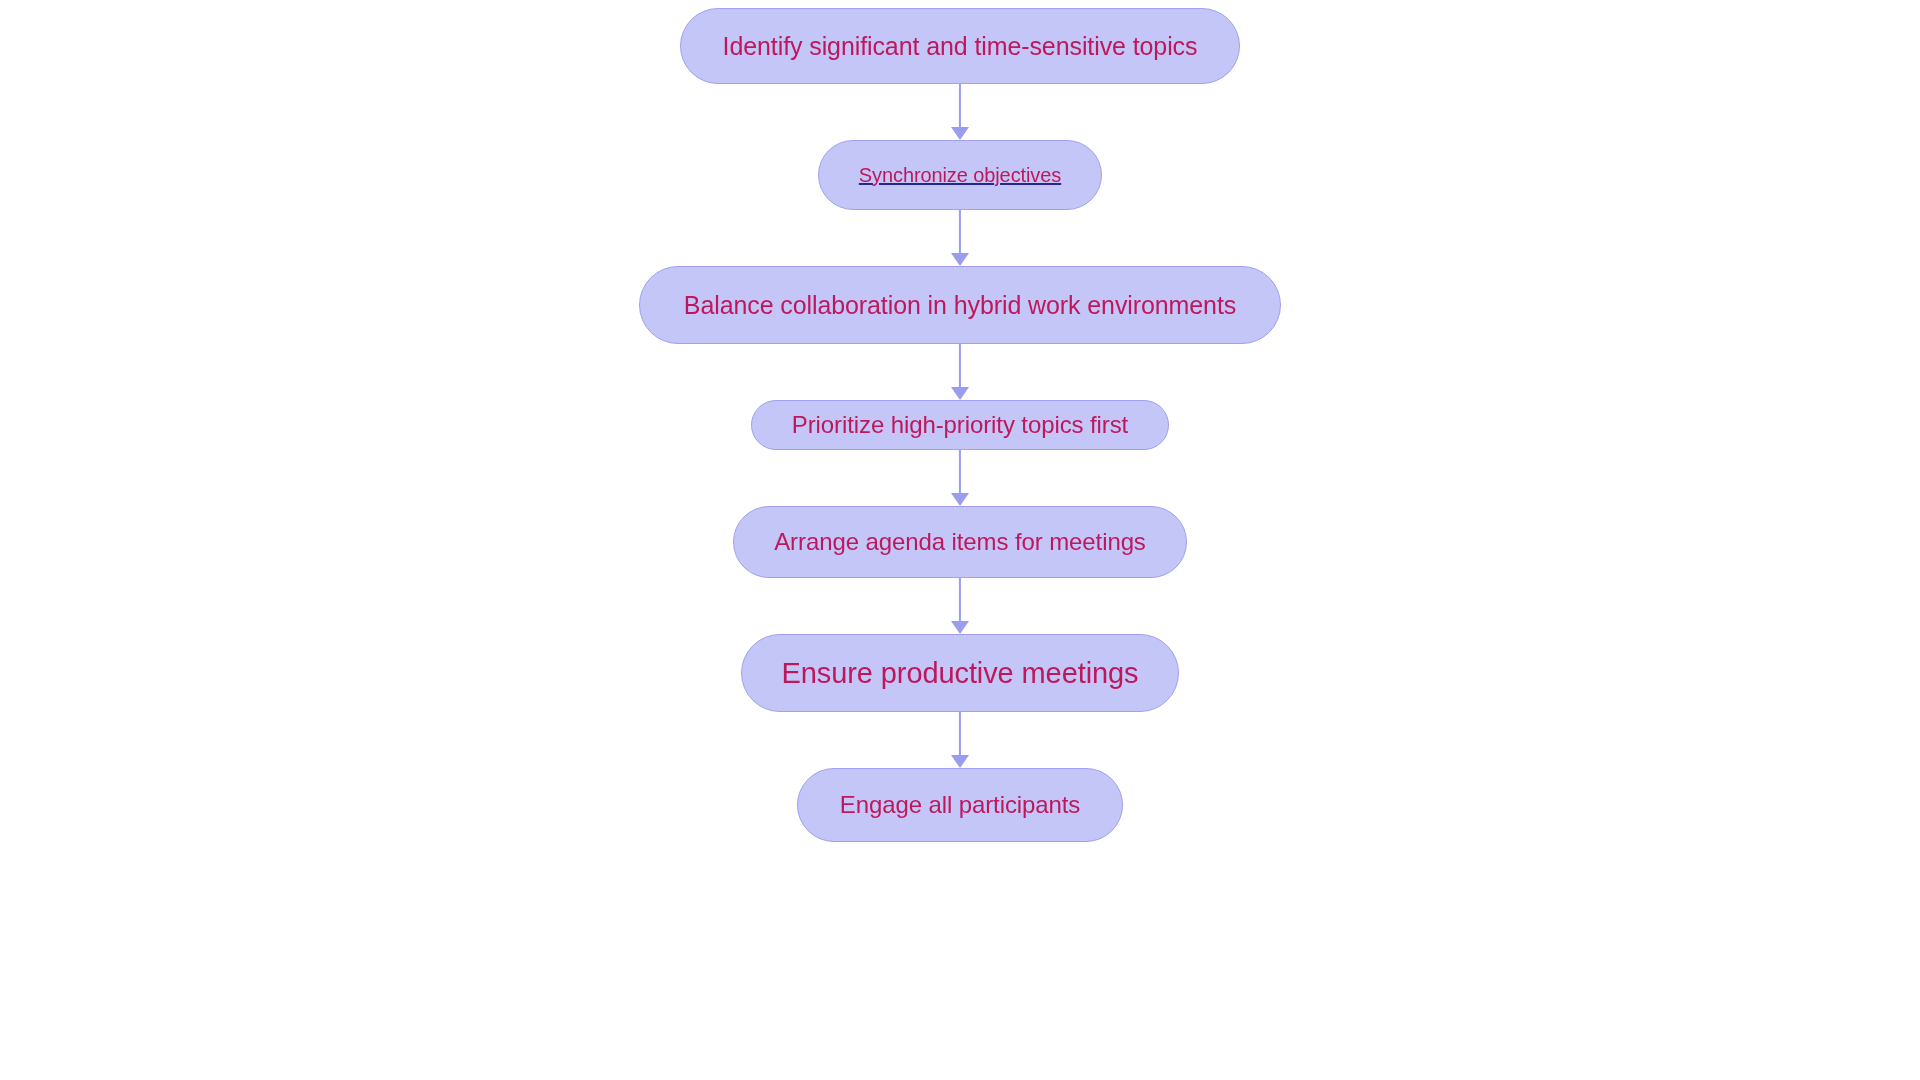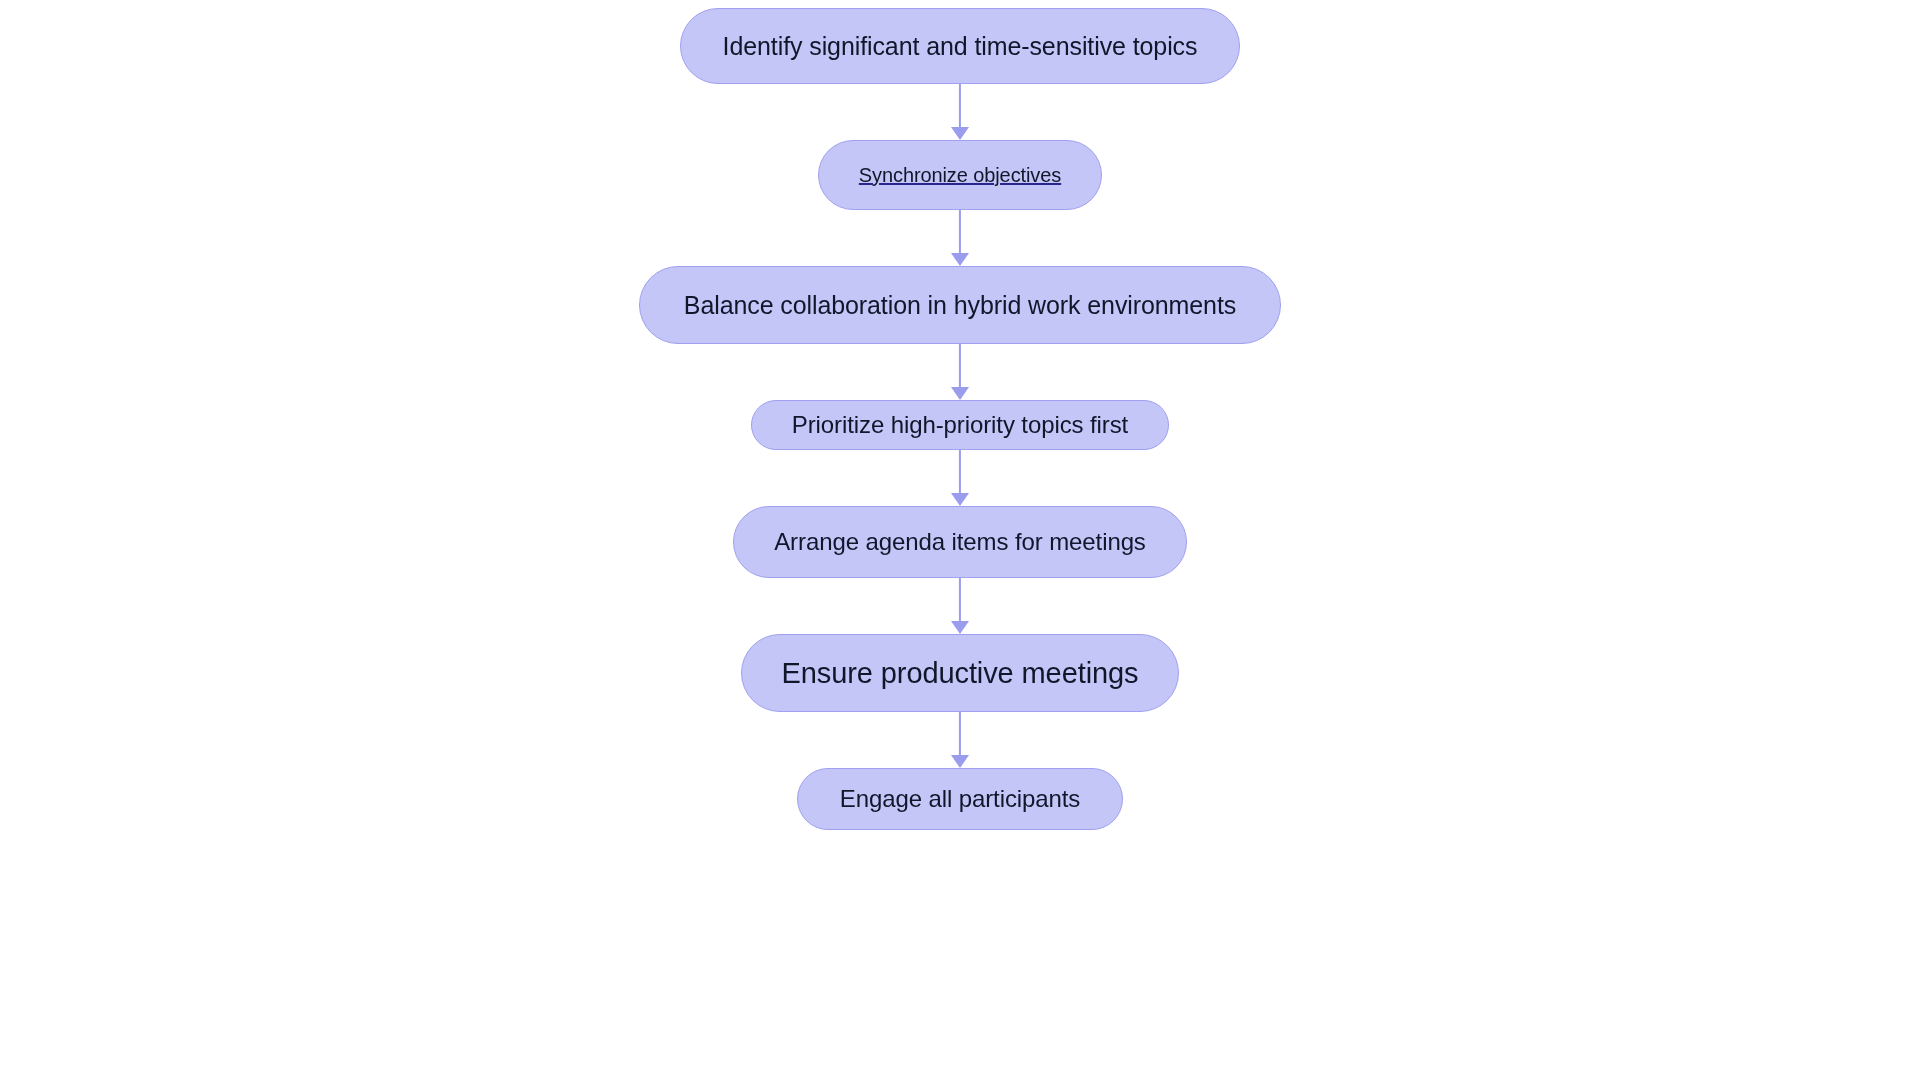--- a/index.html
+++ b/index.html
@@ -49,21 +49,21 @@
     font-weight: 400;
     line-height: 1;
     letter-spacing: -0.1px;
     white-space: nowrap;
     padding: 0 34px;
     height: 72px;
   }
 
   .node-label {
     display: block;
-    color: #0f172a;
+    color: #be185d;
   }
 
   .connector {
     position: relative;
     width: 2px;
     background: transparent;
     display: flex;
     justify-content: center;
   }
 
@@ -102,21 +102,21 @@
   .gap-4 .conn-line { height: 43px; }
   .gap-5 .conn-line { height: 43px; }
   .gap-6 .conn-line { height: 43px; }
 
   .n0 { height: 76px; font-size: 25px; padding: 0 42px; }
   .n1 { height: 70px; font-size: 20px; padding: 0 40px; text-decoration: underline; }
   .n2 { height: 78px; font-size: 25px; padding: 8px 44px; }
   .n3 { height: 50px; font-size: 24px; padding: 12px 40px; }
   .n4 { height: 72px; font-size: 24px; padding: 13px 40px; }
   .n5 { height: 78px; font-size: 29px; padding: 12px 40px; }
-  .n6 { height: 62px; font-size: 24px; padding: 0 42px; }
+  .n6 { height: 74px; font-size: 24px; padding: 0 42px; }
 </style>
 </head>
 <body>
 
 <div id="flowchart-root">
   <div class="flow-column">
 
     <div class="node n0">
       <span class="node-label">Identify significant and time-sensitive topics</span>
     </div>

